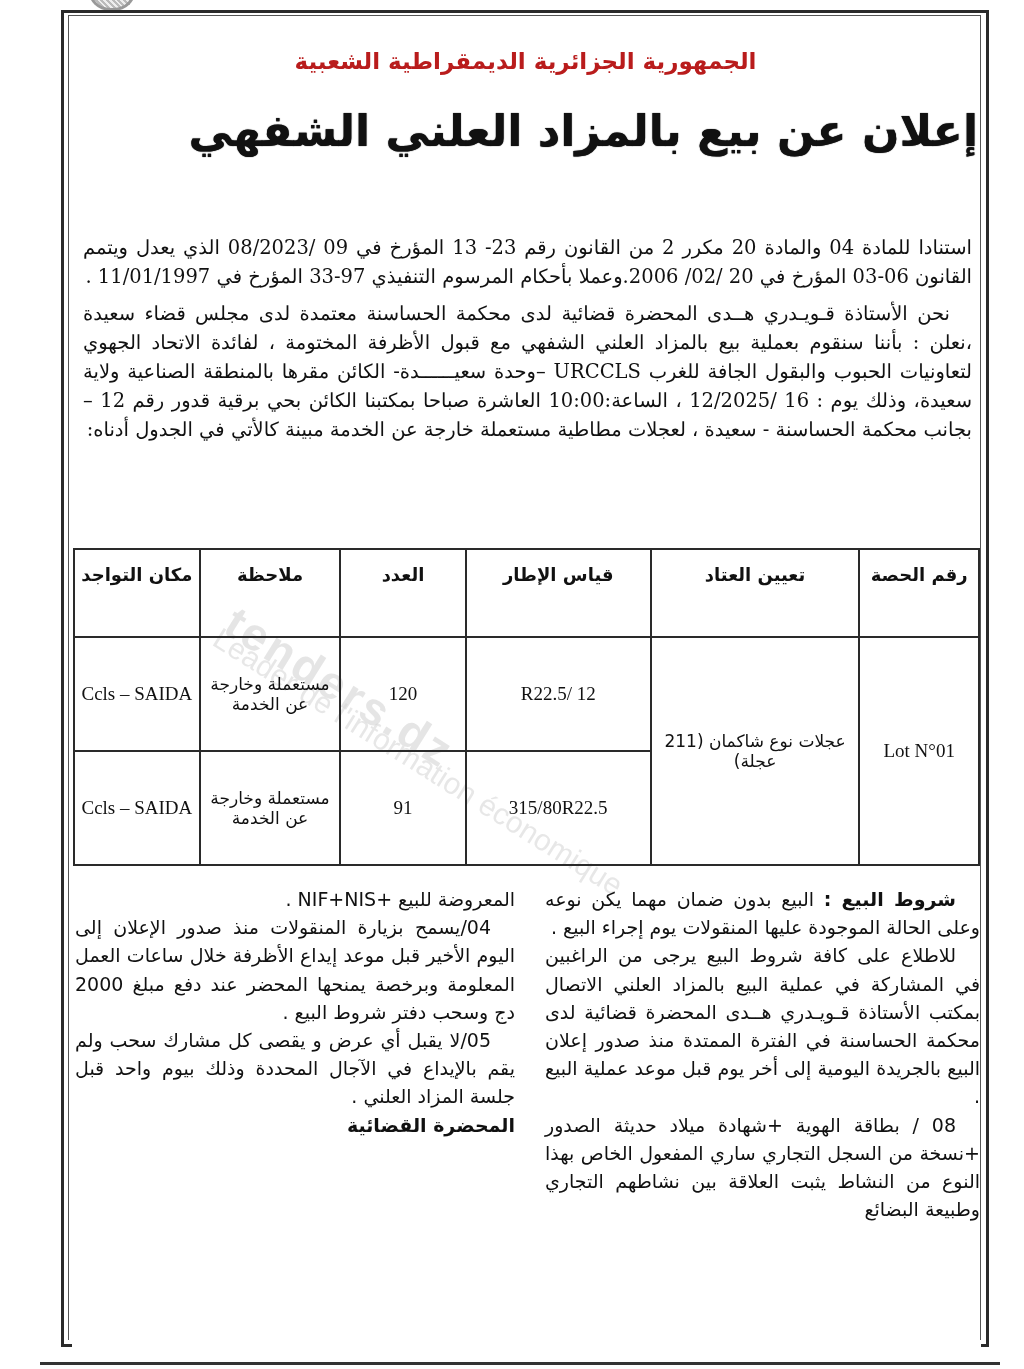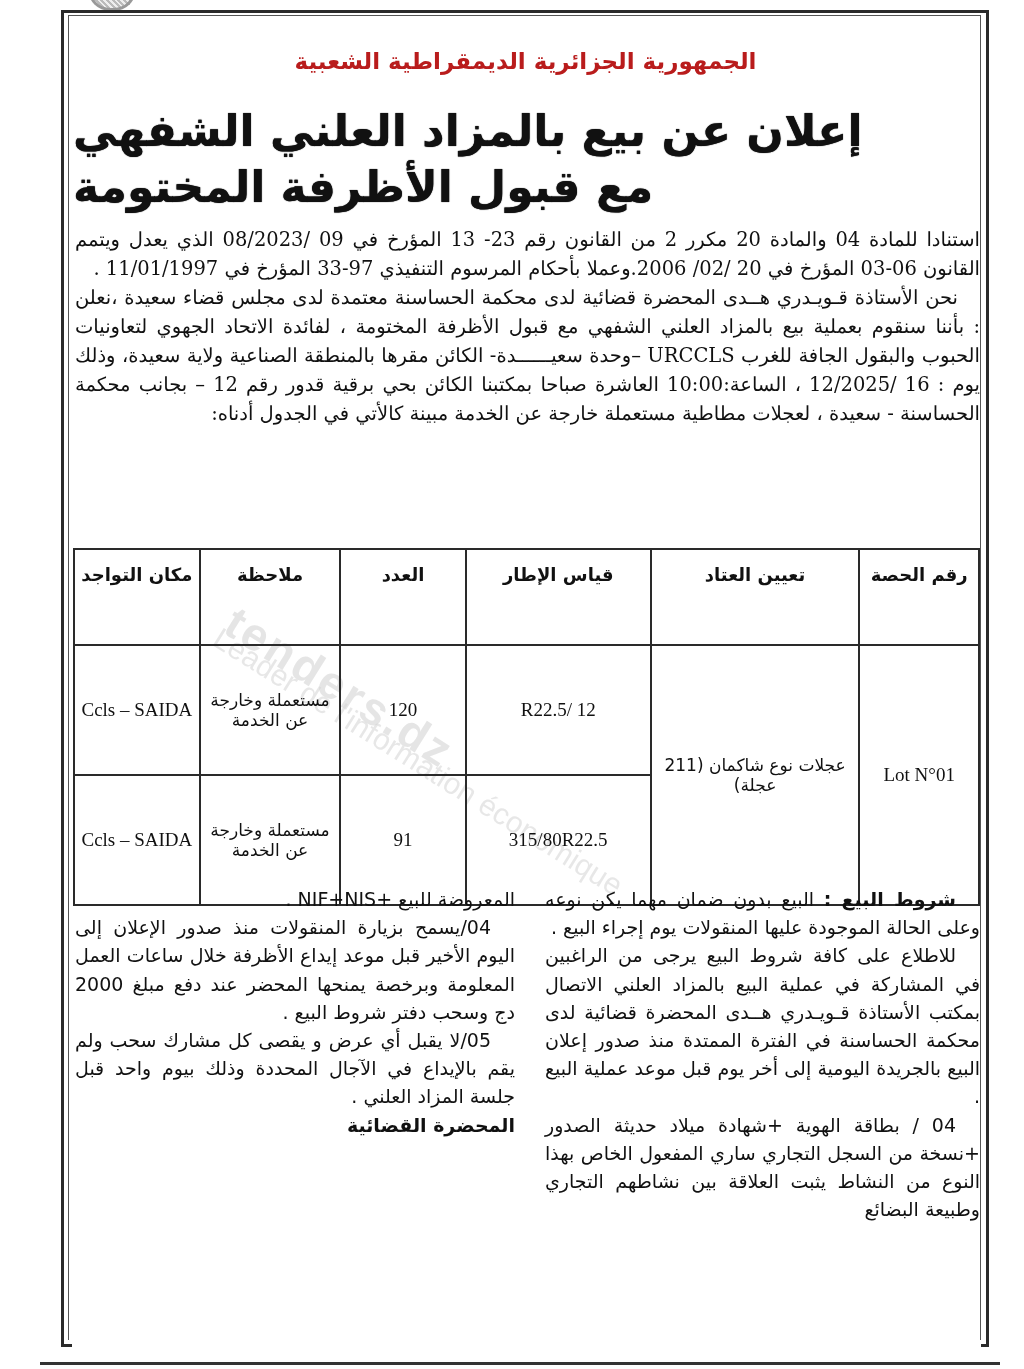--- a/index.html
+++ b/index.html
@@ -19,36 +19,36 @@
   .frame-inner {
     position: absolute; left: 68px; top: 15px; width: 913px; height: 1325px;
     border: 1px solid #555; border-bottom: none; box-sizing: border-box;
   }
   .content { position: absolute; left: 73px; top: 18px; width: 905px; }
   .top-title {
     position: absolute; top: 30px; left: 0; width: 905px; text-align: center;
     font-weight: bold; font-size: 23px; color: #b91c1c;
   }
   .main-title {
-    position: absolute; top: 85px; left: 0; width: 905px; text-align: left;
+    position: absolute; top: 85px; left: 0; width: 905px; text-align: right;
     font-weight: bold; font-size: 44px; line-height: 56px; color: #111;
     text-shadow: 0 0 1px #000;
   }
   .intro {
     position: absolute; top: 207px; left: 2px; width: 905px;
     font-family: "DejaVu Serif", serif; font-size: 19.5px; line-height: 29px;
     text-align: justify; text-align-last: right;
   }
-  .intro p { margin: 0; }
+  .intro p { margin: 8px; }
   .intro p.indent { text-indent: 22px; }
   table.lots {
     position: absolute; top: 530px; left: 0; width: 907px; border-collapse: collapse;
     font-size: 17px; text-align: center; direction: rtl;
   }
-  table.lots th, table.lots td { border: 2px solid #2a2a2a; vertical-align: middle; padding: 8px 6px; }
+  table.lots th, table.lots td { border: 2px solid #2a2a2a; vertical-align: middle; padding: 0 6px; }
   table.lots th { font-weight: bold; height: 72px; vertical-align: top; padding-top: 14px; font-size: 18px; }
   table.lots td { height: 112px; }
   table.lots td.latin { font-family: "Liberation Serif", serif; font-size: 19px; }
   .col1 { width: 112px; border-radius: 21px; } .col2 { width: 212px; border-radius: 25px; } .col3 { width: 180px; }
   .col4 { width: 120px; } .col5 { width: 134px; } .col6 { width: 118px; }
   .col-right {
     position: absolute; top: 867px; left: 472px; width: 435px;
     font-size: 19px; line-height: 28.2px; text-align: justify; text-align-last: right;
   }
   .col-left {
@@ -88,21 +88,20 @@
 <div class="frame-outer"></div>
 <div class="frame-inner"></div>
 
 <div class="watermark-text">tenders.dz</div>
 <div class="watermark-text2">Leader de l'information économique</div>
 
 <div class="content">
   <div class="top-title">الجمهورية الجزائرية الديمقراطية الشعبية</div>
   <div class="main-title">
     <div>إعلان عن بيع بالمزاد العلني الشفهي</div>
-    <div>مع قبول الأظرفة المختومة</div>
   </div>
 
   <div class="intro">
     <p>استنادا للمادة 04 والمادة 20 مكرر 2 من القانون رقم 23- 13 المؤرخ في 09 /08/2023 الذي يعدل ويتمم القانون 06-03 المؤرخ في 20 /02/ 2006.وعملا بأحكام المرسوم التنفيذي 97-33 المؤرخ في 11/01/1997 .</p>
     <p class="indent">نحن الأستاذة قـويـدري هــدى المحضرة قضائية لدى محكمة الحساسنة معتمدة لدى مجلس قضاء سعيدة ،نعلن : بأننا سنقوم بعملية بيع بالمزاد العلني الشفهي مع قبول الأظرفة المختومة ، لفائدة الاتحاد الجهوي لتعاونيات الحبوب والبقول الجافة للغرب URCCLS –وحدة سعيــــــدة- الكائن مقرها بالمنطقة الصناعية ولاية سعيدة، وذلك يوم : 16 /12/2025 ، الساعة:10:00 العاشرة صباحا بمكتبنا الكائن بحي برقية قدور رقم 12 – بجانب محكمة الحساسنة - سعيدة ، لعجلات مطاطية مستعملة خارجة عن الخدمة مبينة كالأتي في الجدول أدناه:</p>
   </div>
 
   <table class="lots">
     <thead>
       <tr>
@@ -131,21 +130,21 @@
       </tr>
     </tbody>
   </table>
 
   <div class="col-right">
     <p class="indent">
       <span class="bold">شروط البيع :</span>
       <span>البيع بدون ضمان مهما يكن نوعه وعلى الحالة الموجودة عليها المنقولات يوم إجراء البيع .</span>
     </p>
     <p class="indent">للاطلاع على كافة شروط البيع يرجى من الراغبين في المشاركة في عملية البيع بالمزاد العلني الاتصال بمكتب الأستاذة قـويـدري هــدى المحضرة قضائية لدى محكمة الحساسنة في الفترة الممتدة منذ صدور إعلان البيع بالجريدة اليومية إلى أخر يوم قبل موعد عملية البيع .</p>
-    <p class="indent">04 / بطاقة الهوية +شهادة ميلاد حديثة الصدور +نسخة من السجل التجاري ساري المفعول الخاص بهذا النوع من النشاط يثبت العلاقة بين نشاطهم التجاري وطبيعة البضائع</p>
+    <p class="indent">08 / بطاقة الهوية +شهادة ميلاد حديثة الصدور +نسخة من السجل التجاري ساري المفعول الخاص بهذا النوع من النشاط يثبت العلاقة بين نشاطهم التجاري وطبيعة البضائع</p>
   </div>
 
   <div class="col-left">
     <p>المعروضة للبيع +NIF+NIS .</p>
     <p class="indent">04/يسمح بزيارة المنقولات منذ صدور الإعلان إلى اليوم الأخير قبل موعد إيداع الأظرفة خلال ساعات العمل المعلومة وبرخصة يمنحها المحضر عند دفع مبلغ 2000 دج وسحب دفتر شروط البيع .</p>
     <p class="indent">05/لا يقبل أي عرض و يقصى كل مشارك سحب ولم يقم بالإيداع في الآجال المحددة وذلك بيوم واحد قبل جلسة المزاد العلني .</p>
     <p class="signature">المحضرة القضائية</p>
   </div>
 </div>
 

